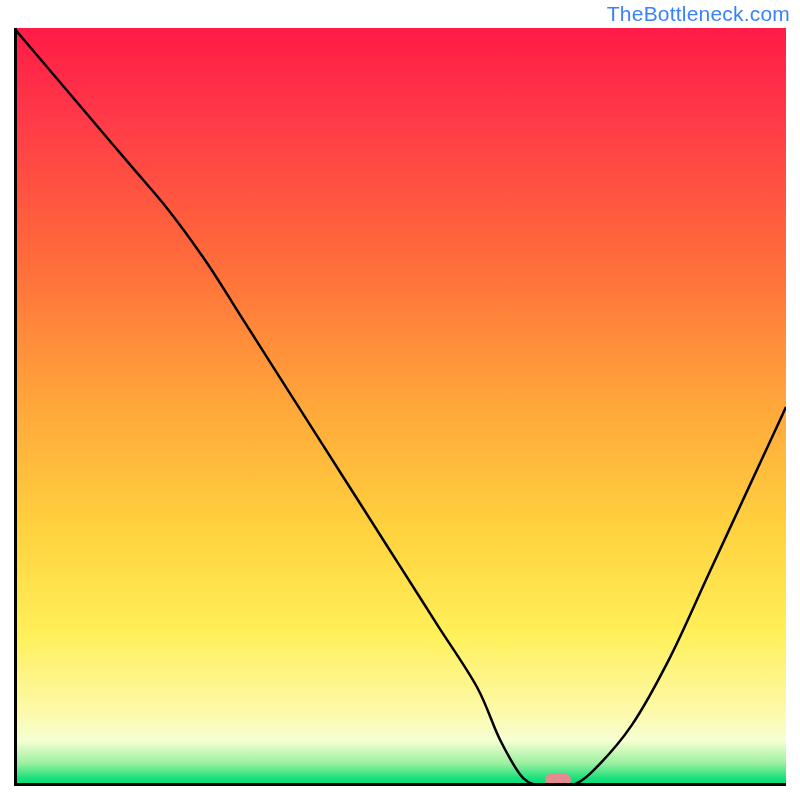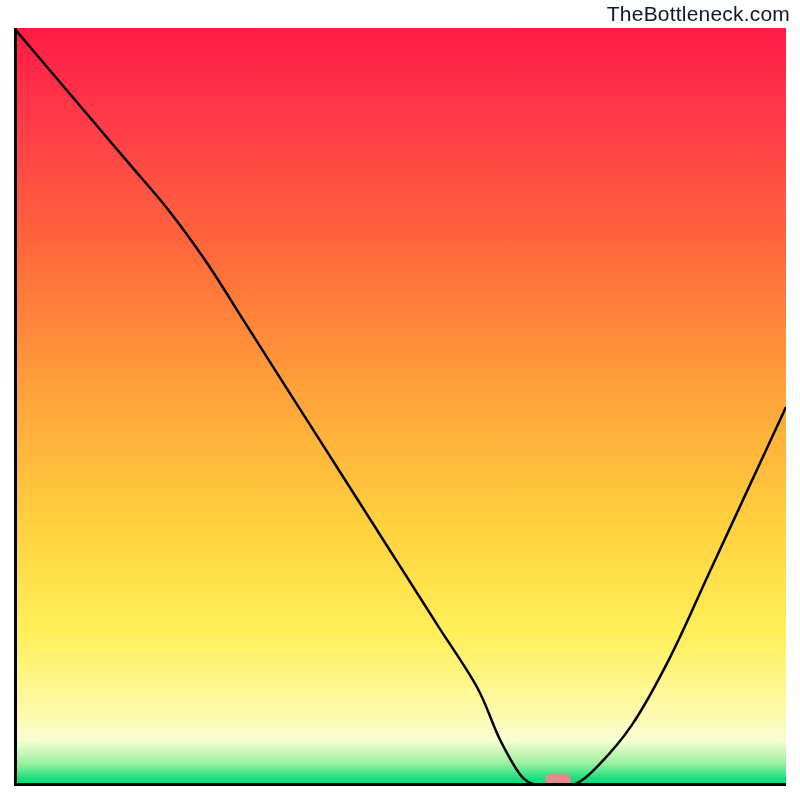--- a/index.html
+++ b/index.html
@@ -14,21 +14,21 @@
   .wrap {
     position: relative;
     width: 800px;
     height: 800px;
   }
   .attribution {
     position: absolute;
     top: 2px;
     right: 10px;
     font-size: 21px;
-    color: #0f172a;
+    color: #3b82f6;
     font-weight: 500;
     letter-spacing: 0.2px;
   }
   .plot-area {
     position: absolute;
     left: 14px;
     top: 28px;
     width: 772px;   
     height: 758px;  
     box-sizing: border-box;

